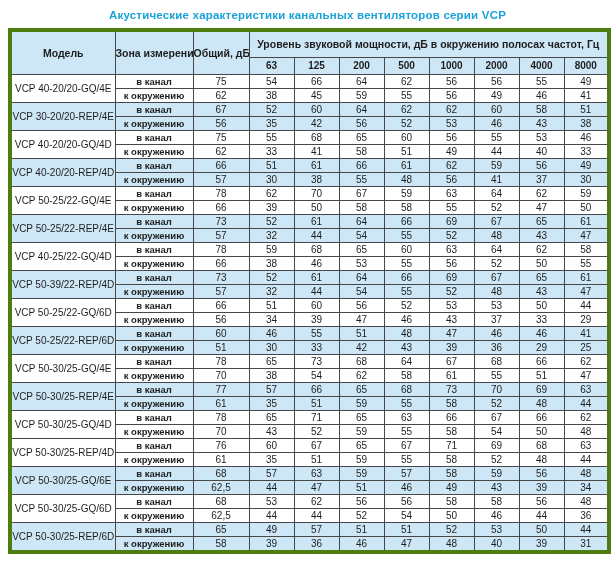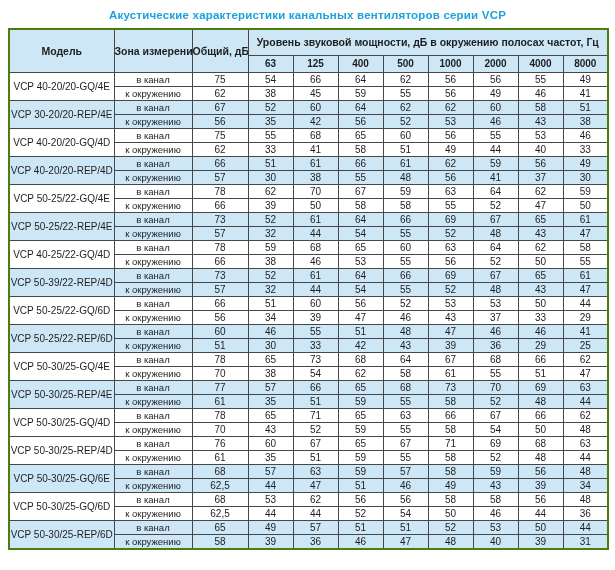--- a/index.html
+++ b/index.html
@@ -17,21 +17,21 @@
     font-weight: bold;
     font-size: 11.5px;
     padding: 9px 0 7px 0;
     letter-spacing: 0.2px;
   }
   table.acoustic {
     border-collapse: collapse;
     margin-left: 8px;
     width: 599px;
     table-layout: fixed;
-    border: 2px solid #4d7c0f;
+    border: 4px solid #4d7c0f;
   }
   table.acoustic th,
   table.acoustic td {
     border: 1px solid #474747;
     text-align: center;
     vertical-align: middle;
     padding: 0;
     color: #1e1e1e;
     overflow: hidden;
     white-space: nowrap;
@@ -47,21 +47,21 @@
   thead tr.freq-row th { height: 16px; font-size: 10px; }
   th.group-head { font-size: 10.5px; }
   tbody td {
     font-size: 10px;
     height: 13px;
     line-height: 1.0;
     background: #ffffff;
   }
   tbody tr.shaded td { background: #cde7f6; }
   td.model { font-size: 10px; margin-left: 44px; }
-  td.zone  { font-size: 9.5px; }
+  td.zone  { font-size: 9.5px; font-weight: bold; }
   td.total, td.num { font-size: 10px; }
 </style>
 </head>
 <body>
 
 <div class="page-title">Акустические характеристики канальных вентиляторов  серии VCP</div>
 
 <table class="acoustic">
   <colgroup>
     <col style="width:105px">
@@ -79,21 +79,21 @@
   <thead>
     <tr class="top-row">
       <th rowspan="2">Модель</th>
       <th rowspan="2">Зона измерения</th>
       <th rowspan="2">Общий, дБА</th>
       <th colspan="8" class="group-head">Уровень звуковой мощности, дБ в окружению полосах частот, Гц</th>
     </tr>
     <tr class="freq-row">
       <th>63</th>
       <th>125</th>
-      <th>400</th>
+      <th>200</th>
       <th>500</th>
       <th>1000</th>
       <th>2000</th>
       <th>4000</th>
       <th>8000</th>
     </tr>
   </thead>
   <tbody>
       <tr>
         <td class="model" rowspan="2">VCP 40-20/20-GQ/4E</td>

